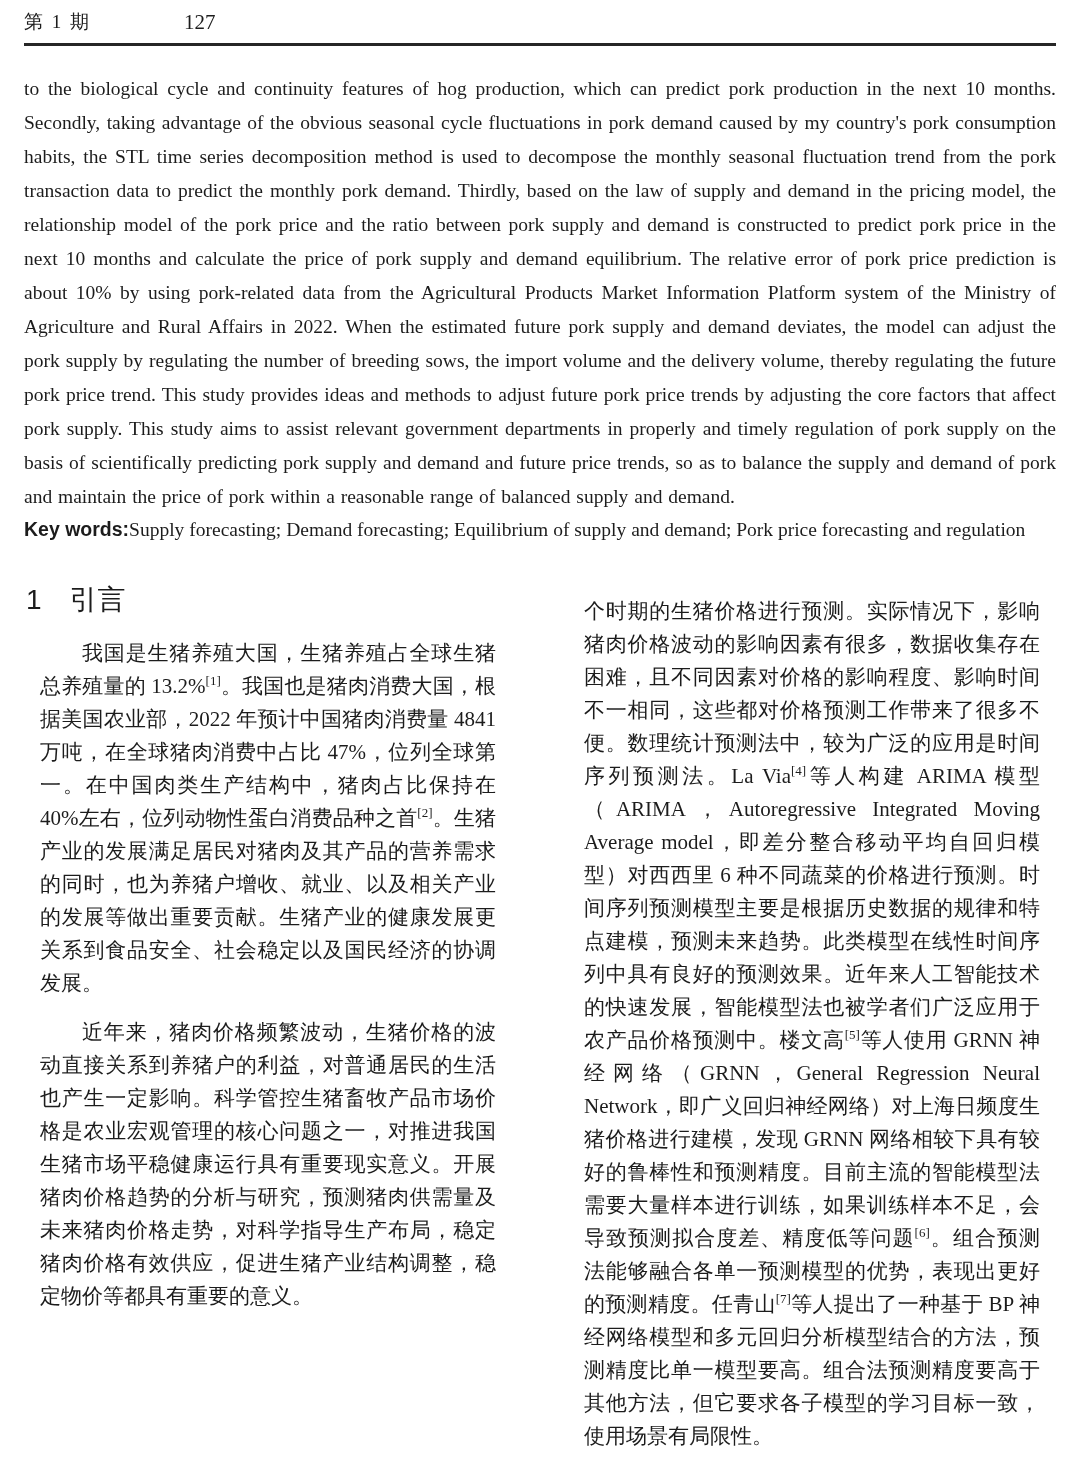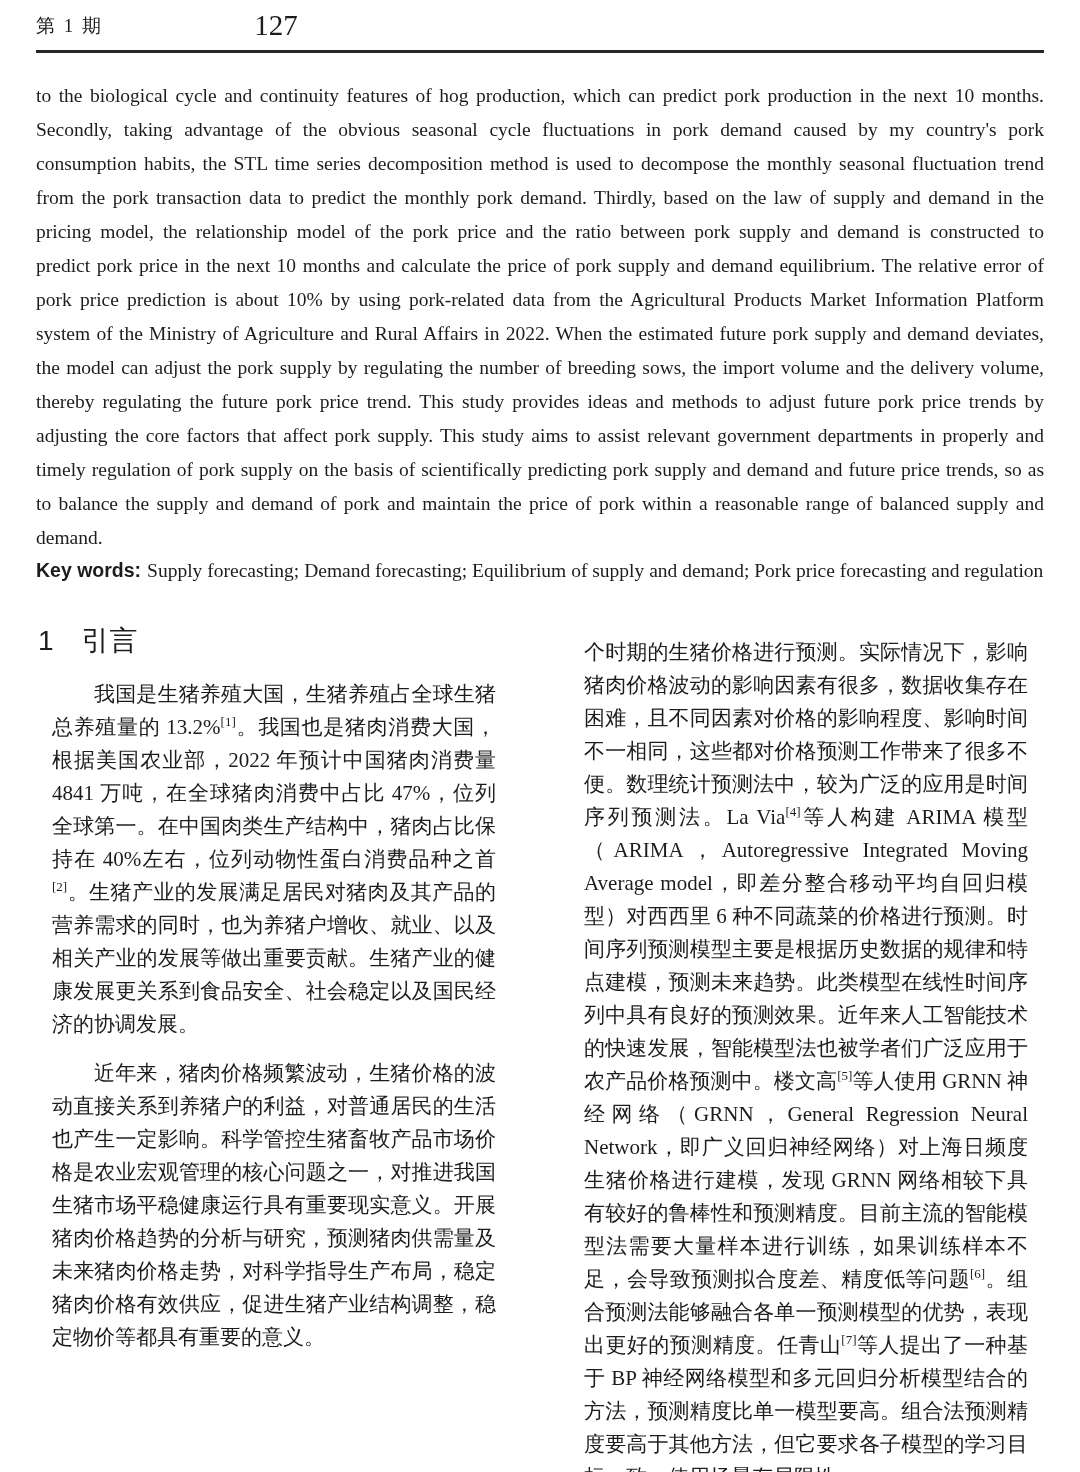--- a/index.html
+++ b/index.html
@@ -4,61 +4,60 @@
 <style>
   html, body { margin: 0; padding: 0; background: #e8e8e8; }
   .page {
     position: relative;
     width: 1080px;
     height: 1472px;
     margin: 0 auto;
     background: #ffffff;
     color: #1c1c1c;
     box-sizing: border-box;
-    padding: 0 36px;
+    padding: 0 24px;
     overflow: hidden;
     font-family: "Liberation Serif", "DejaVu Serif", serif;
   }
 
   
   .page-header {
     display: flex;
     align-items: center;
     padding: 9px 0 8px 0;
   }
   .issue { width: 160px; font-size: 19px; letter-spacing: 2px; }
   .head-title {
     flex: 1;
     text-align: center;
     font-family: "Liberation Sans", "DejaVu Sans", sans-serif;
     font-weight: 600;
     font-size: 20px;
     letter-spacing: 1px;
   }
-  .page-num { width: 160px; text-align: center; font-size: 29px; }
+  .page-num { width: 160px; text-align: left; font-size: 21px; }
   .head-rule { height: 3px; background: #262626; }
 
   
   .abstract-block { margin-top: 26px; }
   .abstract-text {
     margin: 0;
     font-size: 19.5px;
     line-height: 34px;
     text-align: justify;
     word-spacing: 1px;
   }
   .keywords-line {
     margin: 0;
     font-size: 19.5px;
     line-height: 31px;
   }
   .kw-label {
     font-family: "Liberation Sans", "DejaVu Sans", sans-serif;
     font-weight: 700;
-    margin-right: 6px;
   }
 
   
   .columns {
     display: flex;
     gap: 56px;
     margin-top: 34px;
   }
   .col {
     flex: 1;

